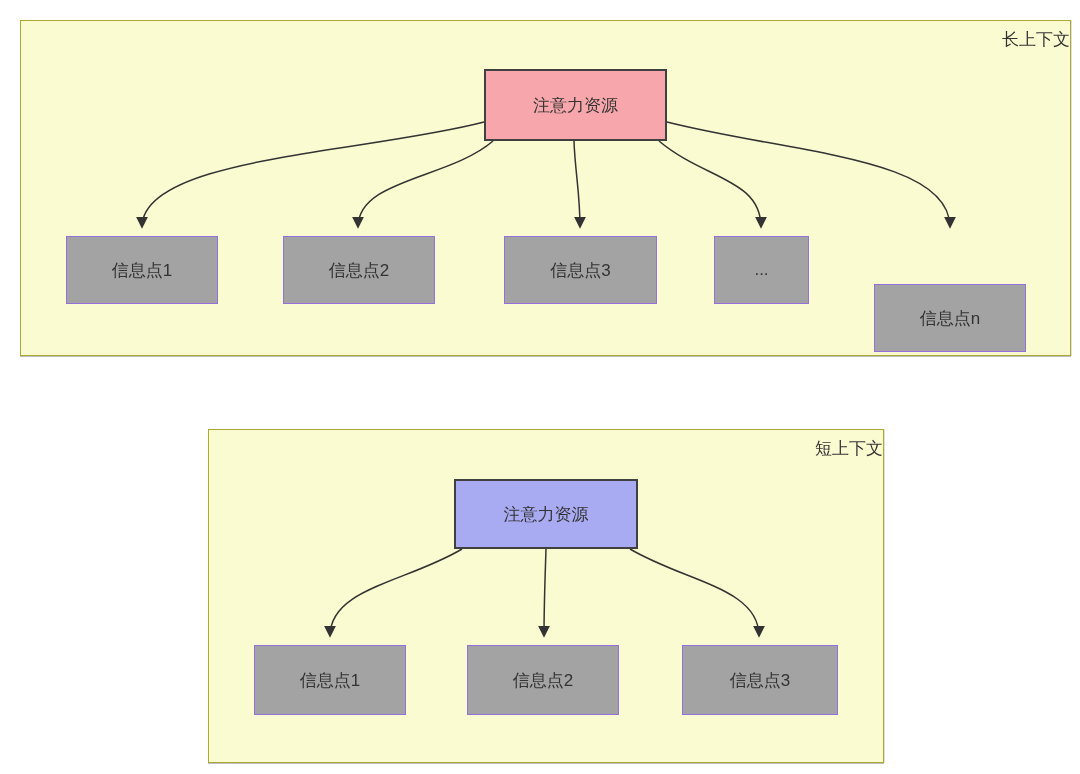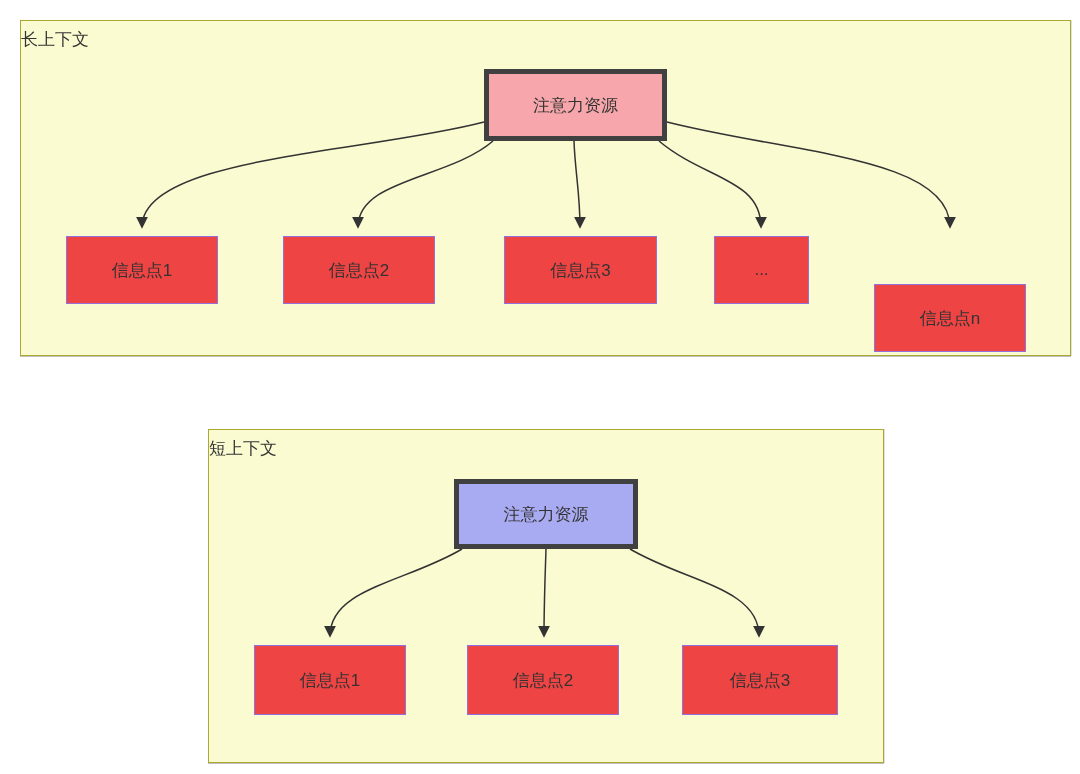--- a/index.html
+++ b/index.html
@@ -24,21 +24,21 @@
     box-shadow: 0 1px 0 rgba(0,0,0,0.25), 1px 0 0 rgba(0,0,0,0.12);
     box-sizing: border-box;
   }
   .panel-long  { left: 20px;  top: 20px;  width: 1051px; height: 336px; }
   .panel-short { left: 208px; top: 429px; width: 676px;  height: 334px; }
   .panel-title {
     position: absolute;
     top: 7px;
     left: 0;
     width: 100%;
-    text-align: left;
+    text-align: right;
     font-size: 17px;
     font-weight: 400;
     color: #333333;
   }
   .edges {
     position: absolute;
     left: 0;
     top: 0;
     pointer-events: none;
   }
@@ -51,26 +51,26 @@
     position: absolute;
     display: flex;
     align-items: center;
     justify-content: center;
     box-sizing: border-box;
     font-size: 17px;
     color: #333333;
     white-space: nowrap;
   }
   .attention {
-    border: 5px solid #404040;
+    border: 2px solid #404040;
   }
   .attention-long  { background: #f7a7ab; }
   .attention-short { background: #a9abf2; }
   .info {
-    background: #ef4444;
+    background: #a3a3a3;
     border: 1.5px solid #9370db;
   }
 </style>
 </head>
 <body>
 
 <div class="canvas">
 
   <section class="panel panel-long">
     <div class="panel-title">长上下文</div>

